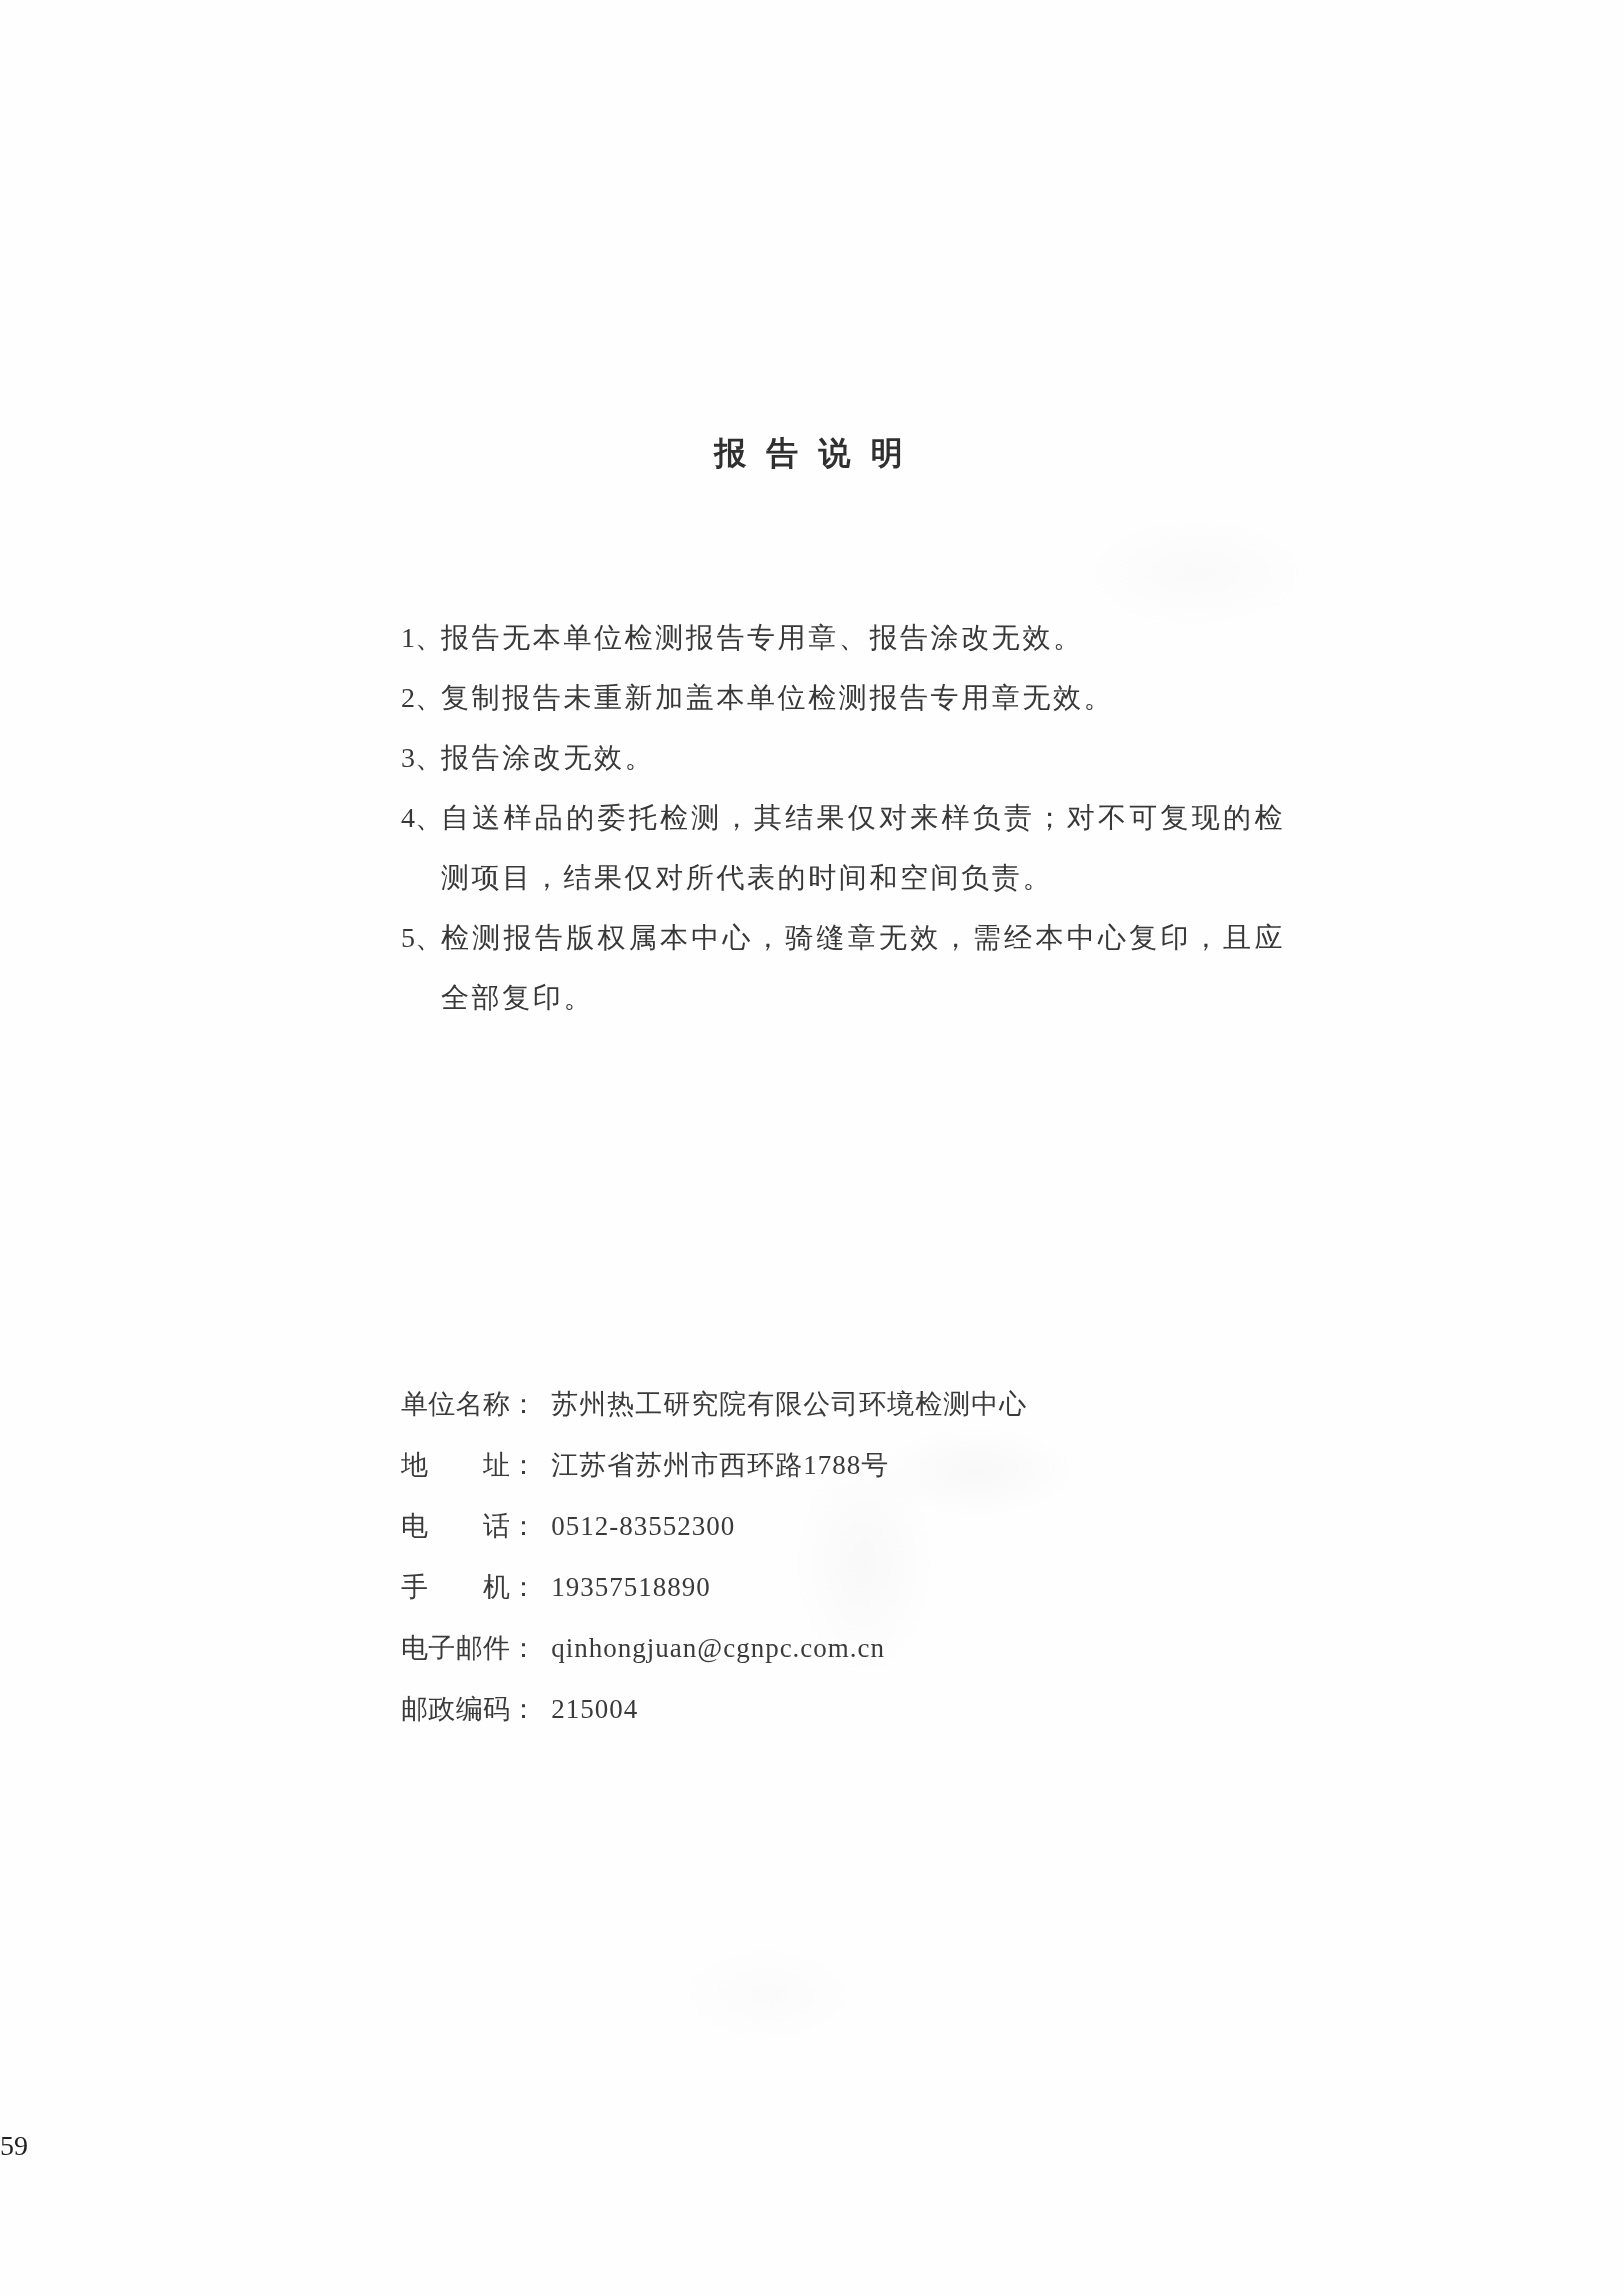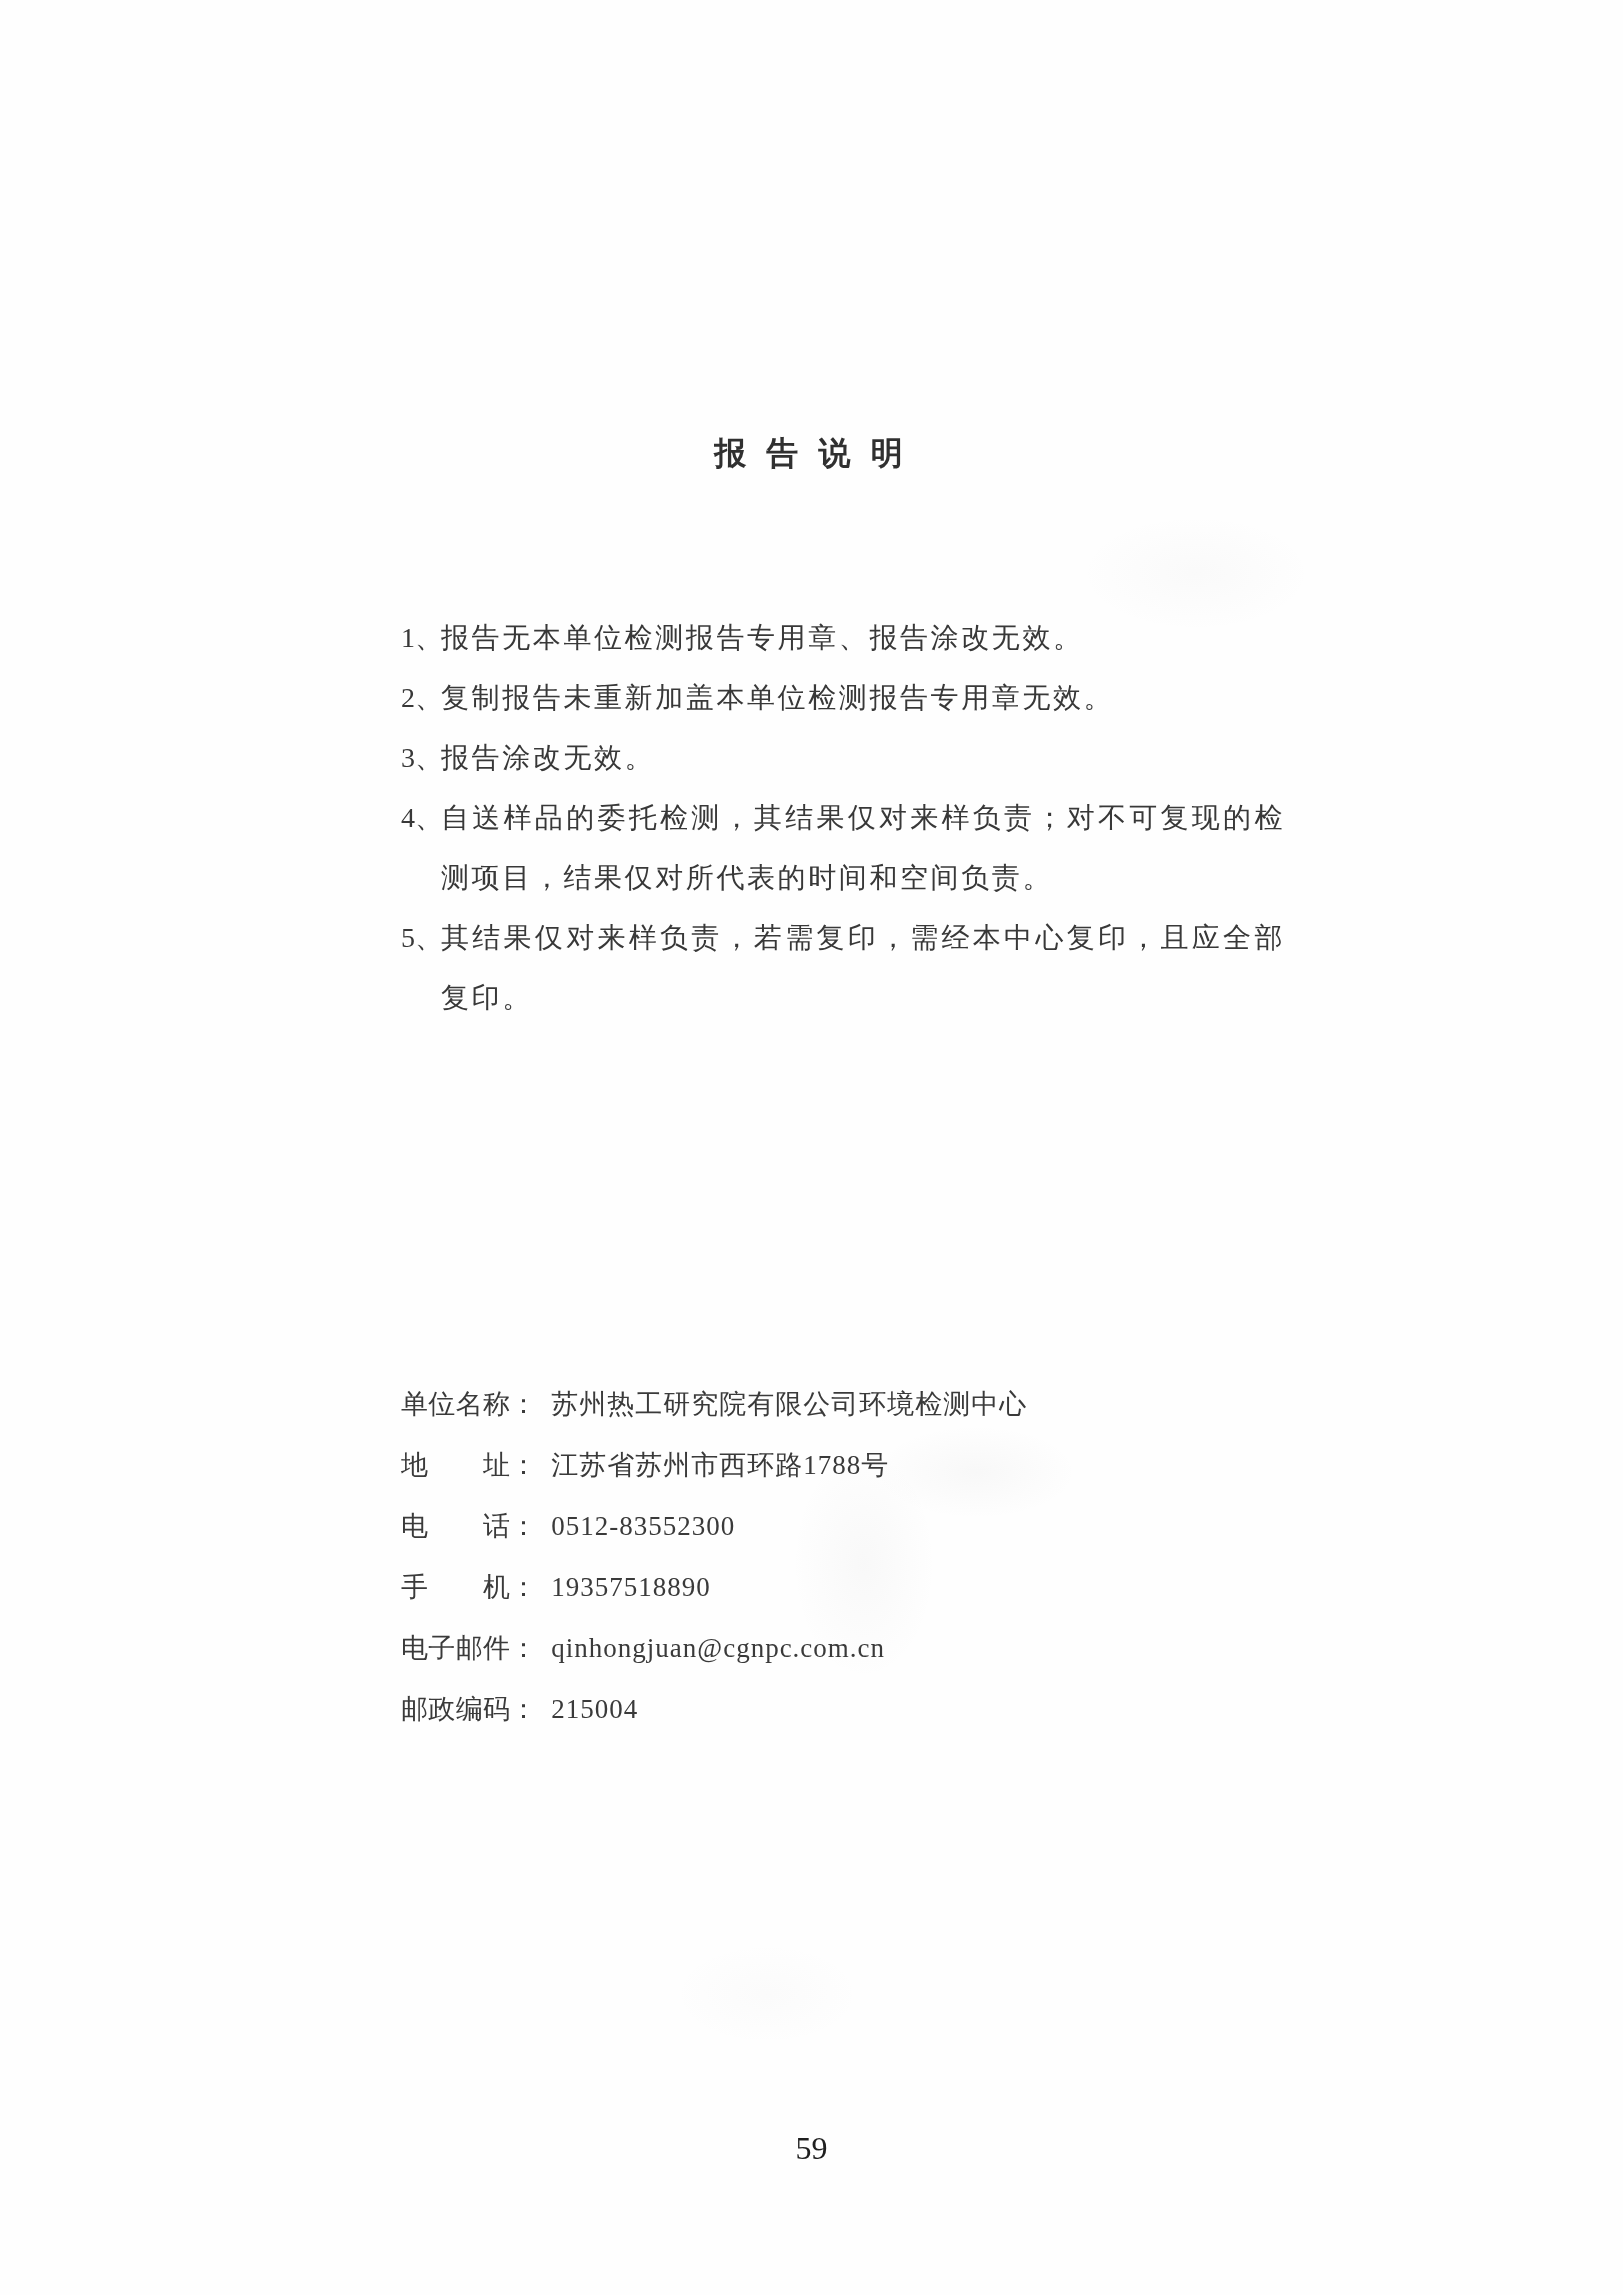--- a/index.html
+++ b/index.html
@@ -91,22 +91,21 @@
     display: inline-block;
     margin-left: 14.3px;
     letter-spacing: 1px;
   }
 
   .page-number {
     position: absolute;
     top: 2130px;
     left: 0;
     width: 100%;
-    text-align: center;
-    font-size: 32px;
+    font-size: 28px;
     color: #1f1f1f;
   }
 </style>
 </head>
 <body>
 
 <div class="page">
 
   <h1 class="doc-title">报 告 说 明</h1>
 
@@ -122,21 +121,21 @@
     <li class="note">
       <span class="note-marker">3、</span>
       <span class="note-text">报告涂改无效。</span>
     </li>
     <li class="note">
       <span class="note-marker">4、</span>
       <span class="note-text">自送样品的委托检测，其结果仅对来样负责；对不可复现的检测项目，结果仅对所代表的时间和空间负责。</span>
     </li>
     <li class="note">
       <span class="note-marker">5、</span>
-      <span class="note-text">其结果仅对来样负责，若需复印，需经本中心复印，且应全部复印。</span>
+      <span class="note-text">检测报告版权属本中心，骑缝章无效，需经本中心复印，且应全部复印。</span>
     </li>
   </ol>
 
   <div class="contact">
     <div class="contact-row">
       <span class="contact-label">单位名称</span><span class="contact-colon">：</span><span class="contact-value">苏州热工研究院有限公司环境检测中心</span>
     </div>
     <div class="contact-row">
       <span class="contact-label">地址</span><span class="contact-colon">：</span><span class="contact-value">江苏省苏州市西环路1788号</span>
     </div>

